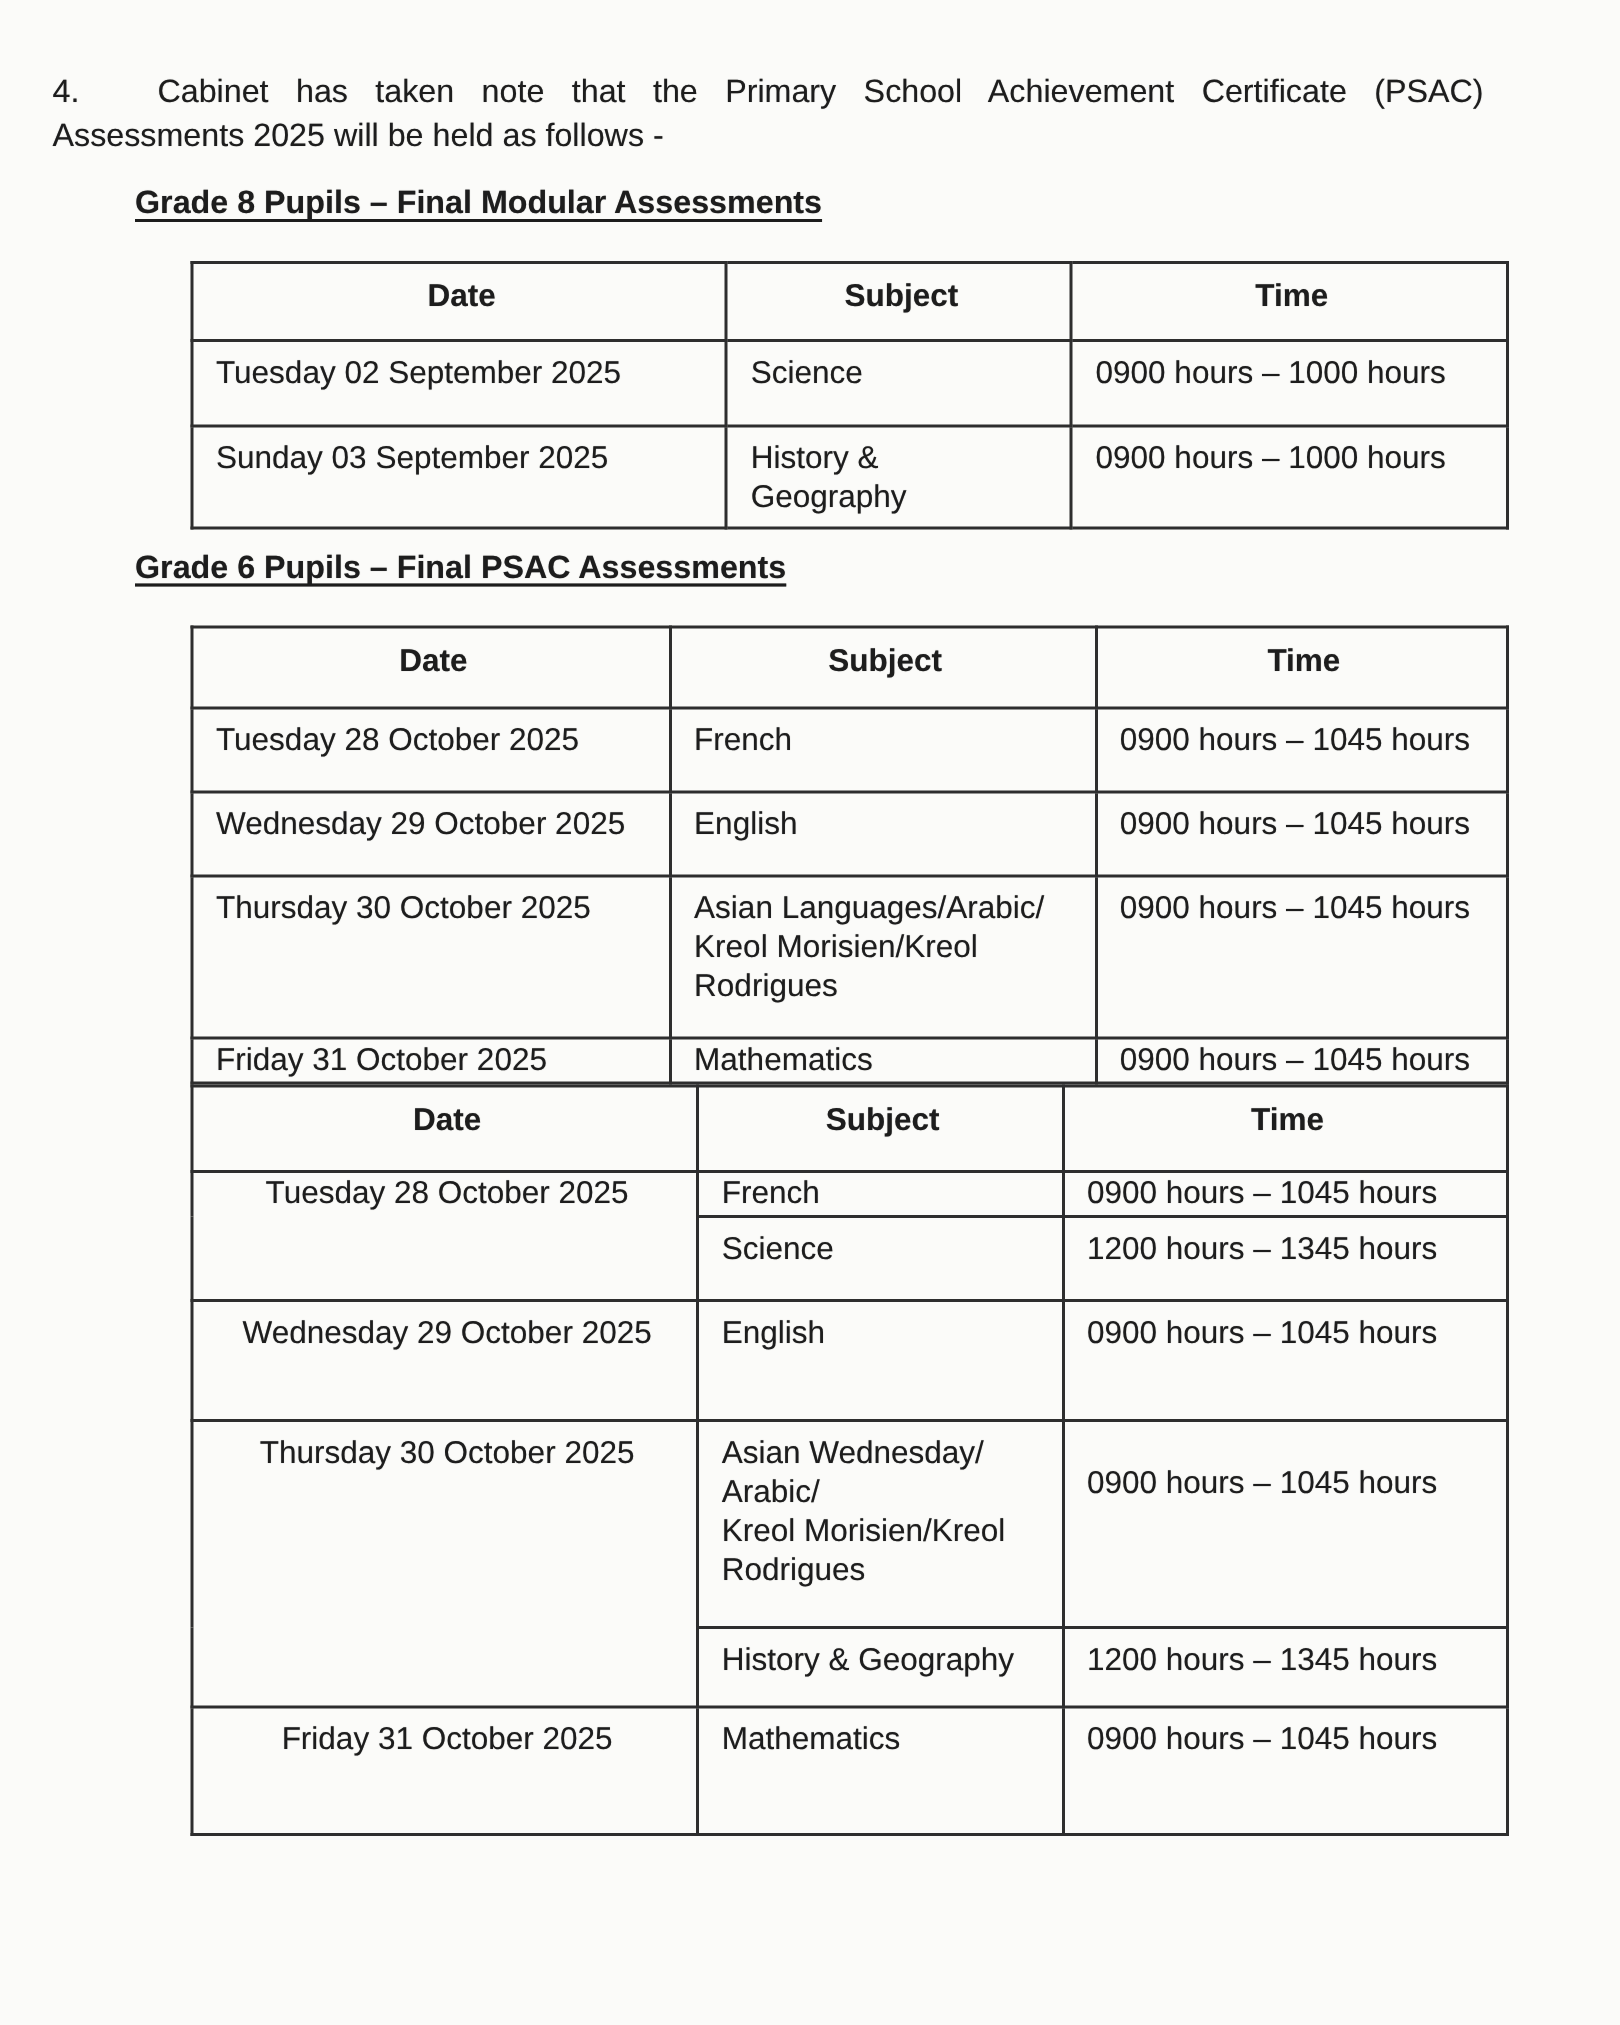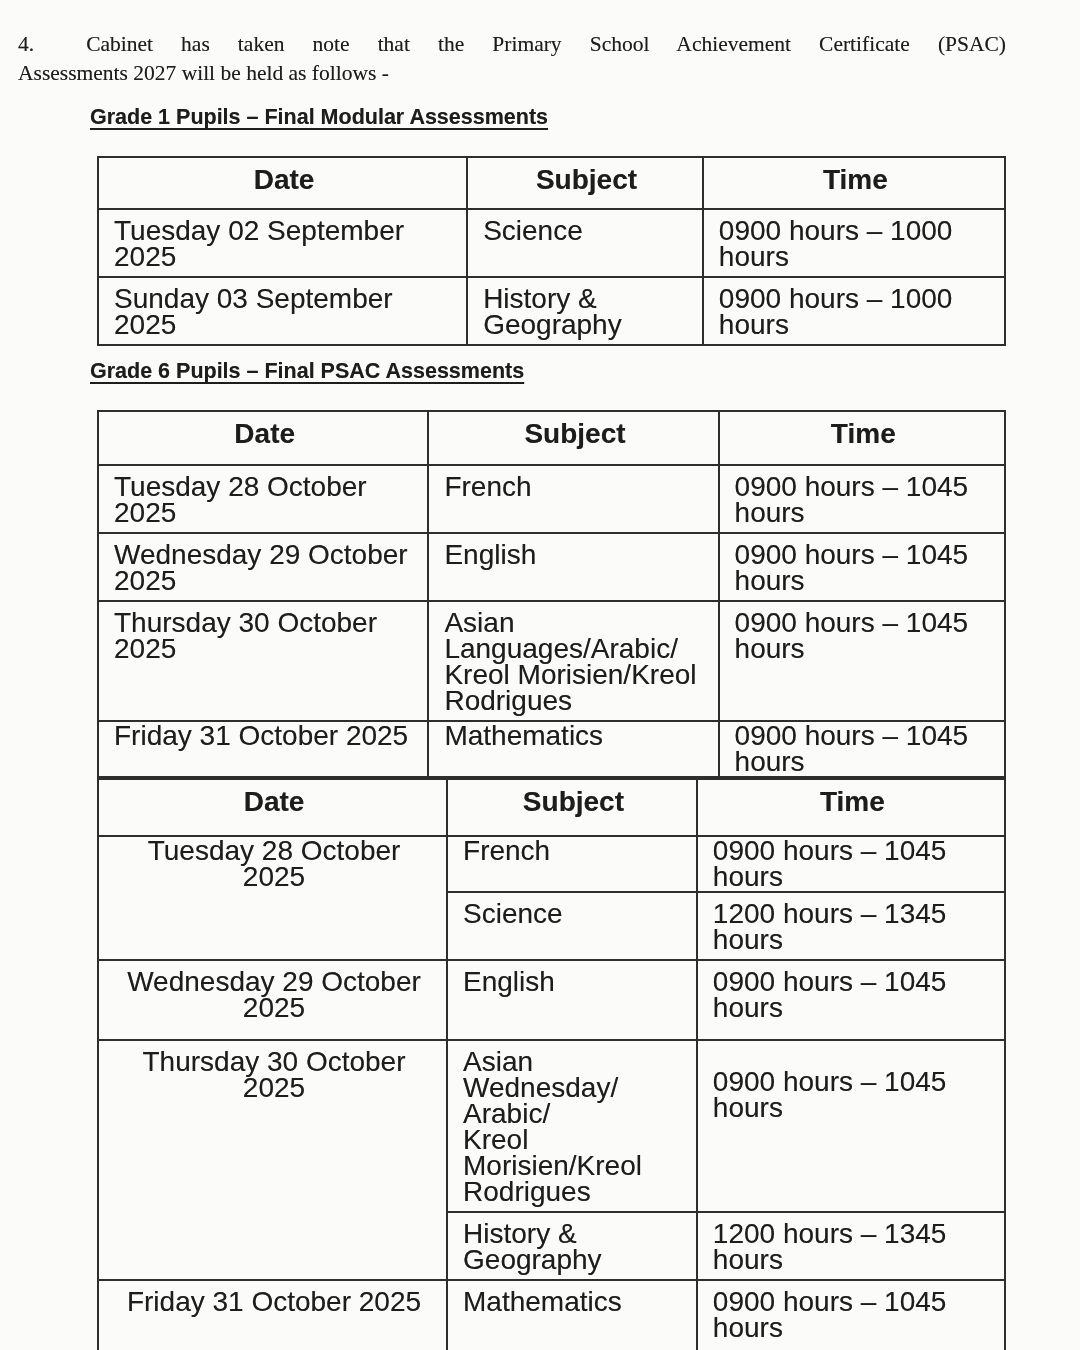--- a/index.html
+++ b/index.html
@@ -14,21 +14,21 @@
   .page {
     box-sizing: border-box;
     width: 1080px;
     height: 1350px;
     padding: 30px 74px 0 18px;
     overflow: hidden;
   }
   .scan-text { text-shadow: 0 0 0.6px rgba(20,20,20,0.45); }
 
   
-  .para { margin: 0; font-size: 21.5px; line-height: 29px; font-family: Liberation Serif, serif; }
+  .para { margin: 17px; font-size: 21.5px; line-height: 29px; }
   .pl1 {
     display: block;
     text-align: justify;
     height: 29px;
     overflow: hidden;
   }
   .pl1::after { content: ""; display: inline-block; width: 100%; }
   .tab { display: inline-block; width: 52px; }
   .pl2 { display: block; }
 
@@ -43,22 +43,22 @@
     line-height: 26px;
   }
   .heading.first { margin-top: 16px; }
   .heading.mid   { margin-top: 12px; }
   .heading.last  { margin-top: 64px; }
 
   
   table.tbl {
     border-collapse: collapse;
     table-layout: fixed;
-    margin-left: 79px;
-    font-size: 28px;
+    margin-left: 109px;
+    font-size: 21px;
   }
   .tbl th, .tbl td {
     border: 2px solid #2e2e2e;
     vertical-align: top;
     padding: 8px 12px 6px 15px;
     line-height: 26px;
     overflow: hidden;
   }
   .tbl th {
     font-weight: bold;
@@ -78,24 +78,24 @@
   .rh85 { height: 85px; }  .rh108 { height: 108px; }
   .rh138 { height: 138px; }
 </style>
 </head>
 <body>
 
 <div class="page scan-text">
 
   <p class="para">
     <span class="pl1"><span>4.</span><span class="tab"></span><span>Cabinet has taken note that the Primary School Achievement Certificate (PSAC)</span></span>
-    <span class="pl2">Assessments 2027 will be held as follows -</span>
+    <span class="pl2">Assessments 2025 will be held as follows -</span>
   </p>
 
-  <h2 class="heading first">Grade 1 Pupils – Final Modular Assessments</h2>
+  <h2 class="heading first">Grade 8 Pupils – Final Modular Assessments</h2>
 
   <table class="tbl">
     <colgroup>
         <col style="width:373px">
         <col style="width:237px">
         <col style="width:306px">
       </colgroup>
     <tbody>
       <tr class="rh52">
         <th>Date</th>

